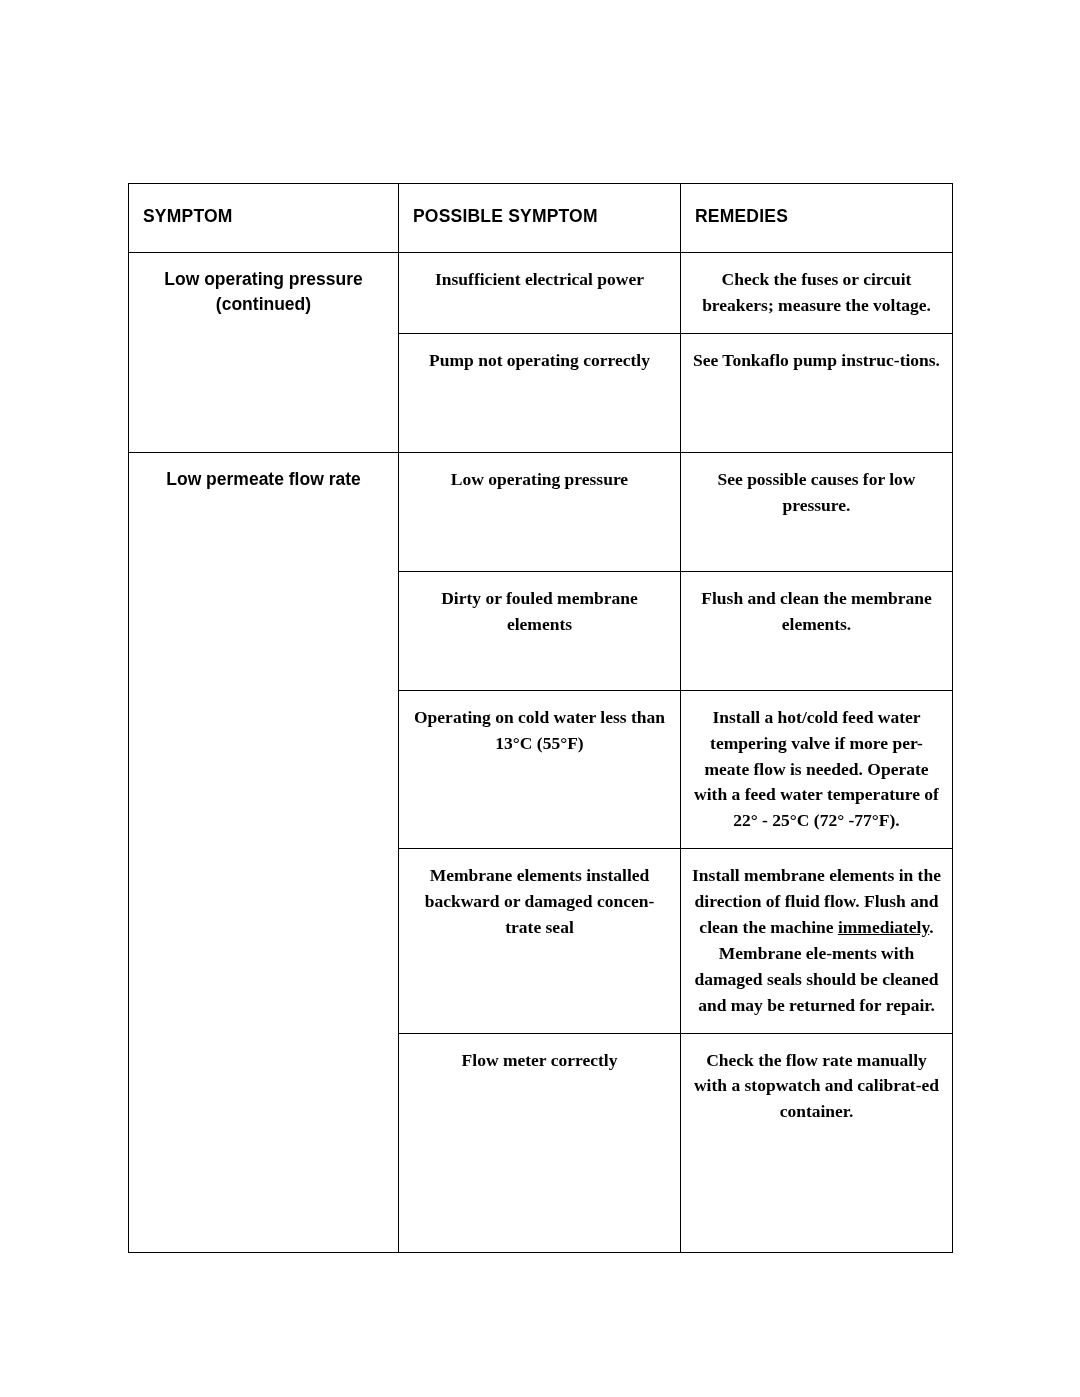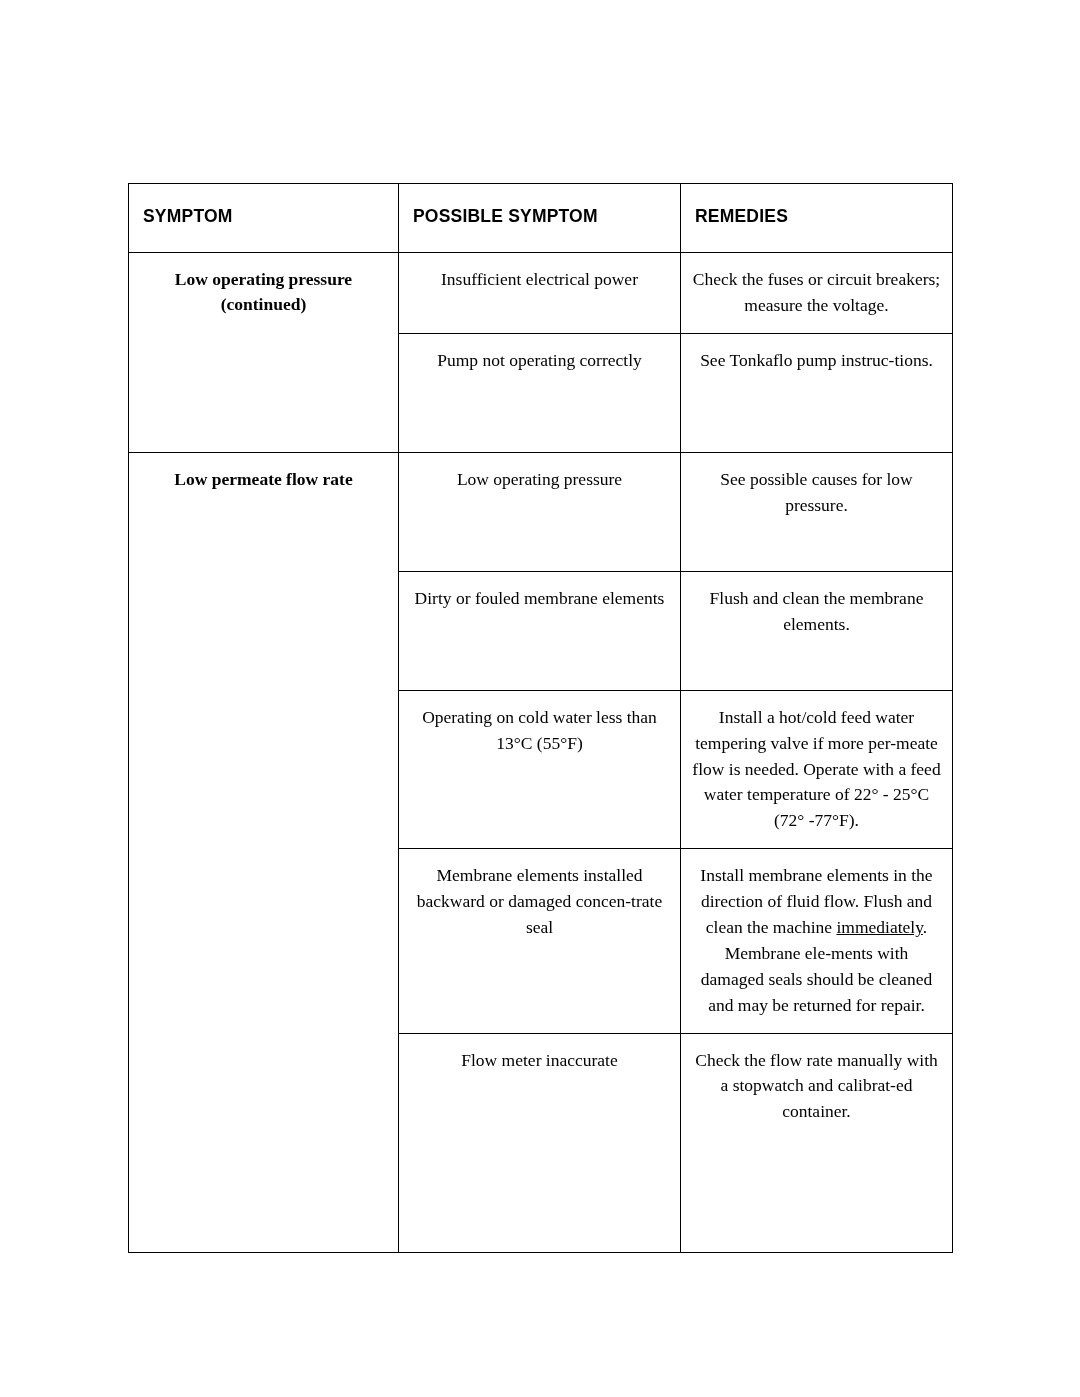--- a/index.html
+++ b/index.html
@@ -55,30 +55,31 @@
     letter-spacing: 0.2px;
     padding: 22px 0 20px 14px !important;
     text-align: left;
     height: 26px;
     margin-left: 45px;
   }
   .cellpad {
     padding: 14px 10px 14px 10px !important;
   }
   .symptom {
-    font-family: Liberation Serif, serif;
+    font-family: Liberation Sans, sans-serif;
     font-weight: bold;
     font-size: 17.5px;
     text-align: center;
     line-height: 1.45;
   }
   .body-cell {
     font-size: 17.5px;
     text-align: center;
     line-height: 1.48;
+    font-weight: bold;
   }
   .u { text-decoration: underline; margin-top: 12px; }
 
   .page-number {
     position: absolute;
     left: 0;
     top: 1295px;
     width: 1080px;
     text-align: center;
     font-size: 17.5px;
@@ -130,20 +131,20 @@
         <td class="cellpad body-cell">Operating on cold water less than 13°C (55°F)</td>
         <td class="cellpad body-cell">Install a hot/cold feed water tempering valve if more per-meate flow is needed. Operate with a feed water temperature of 22° - 25°C (72° -77°F).</td>
       </tr>
 
       <tr>
         <td class="cellpad body-cell">Membrane elements installed backward or damaged concen-trate seal</td>
         <td class="cellpad body-cell"><span>Install membrane elements in the direction of fluid flow. Flush and clean the machine</span> <span class="u">immediately</span><span>.  Membrane ele-ments with damaged seals should be cleaned and may be returned for repair.</span></td>
       </tr>
 
       <tr>
-        <td class="cellpad body-cell blank-cell" style="height:190px">Flow meter inaccurate</td>
+        <td class="cellpad body-cell blank-cell" style="height:190px">Flow meter correctly</td>
         <td class="cellpad body-cell">Check the flow rate manually with a stopwatch and calibrat-ed container.</td>
       </tr>
     </tbody>
   </table>
 
 
 </div>
 
 </body></html>

